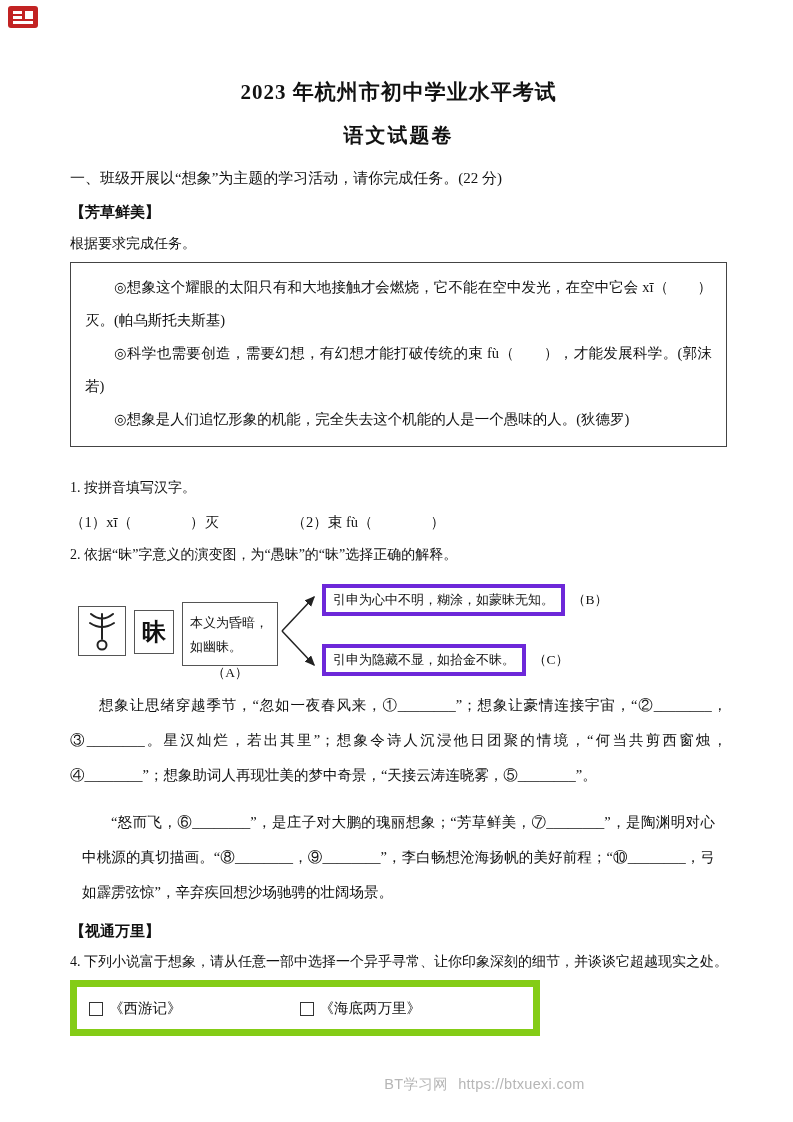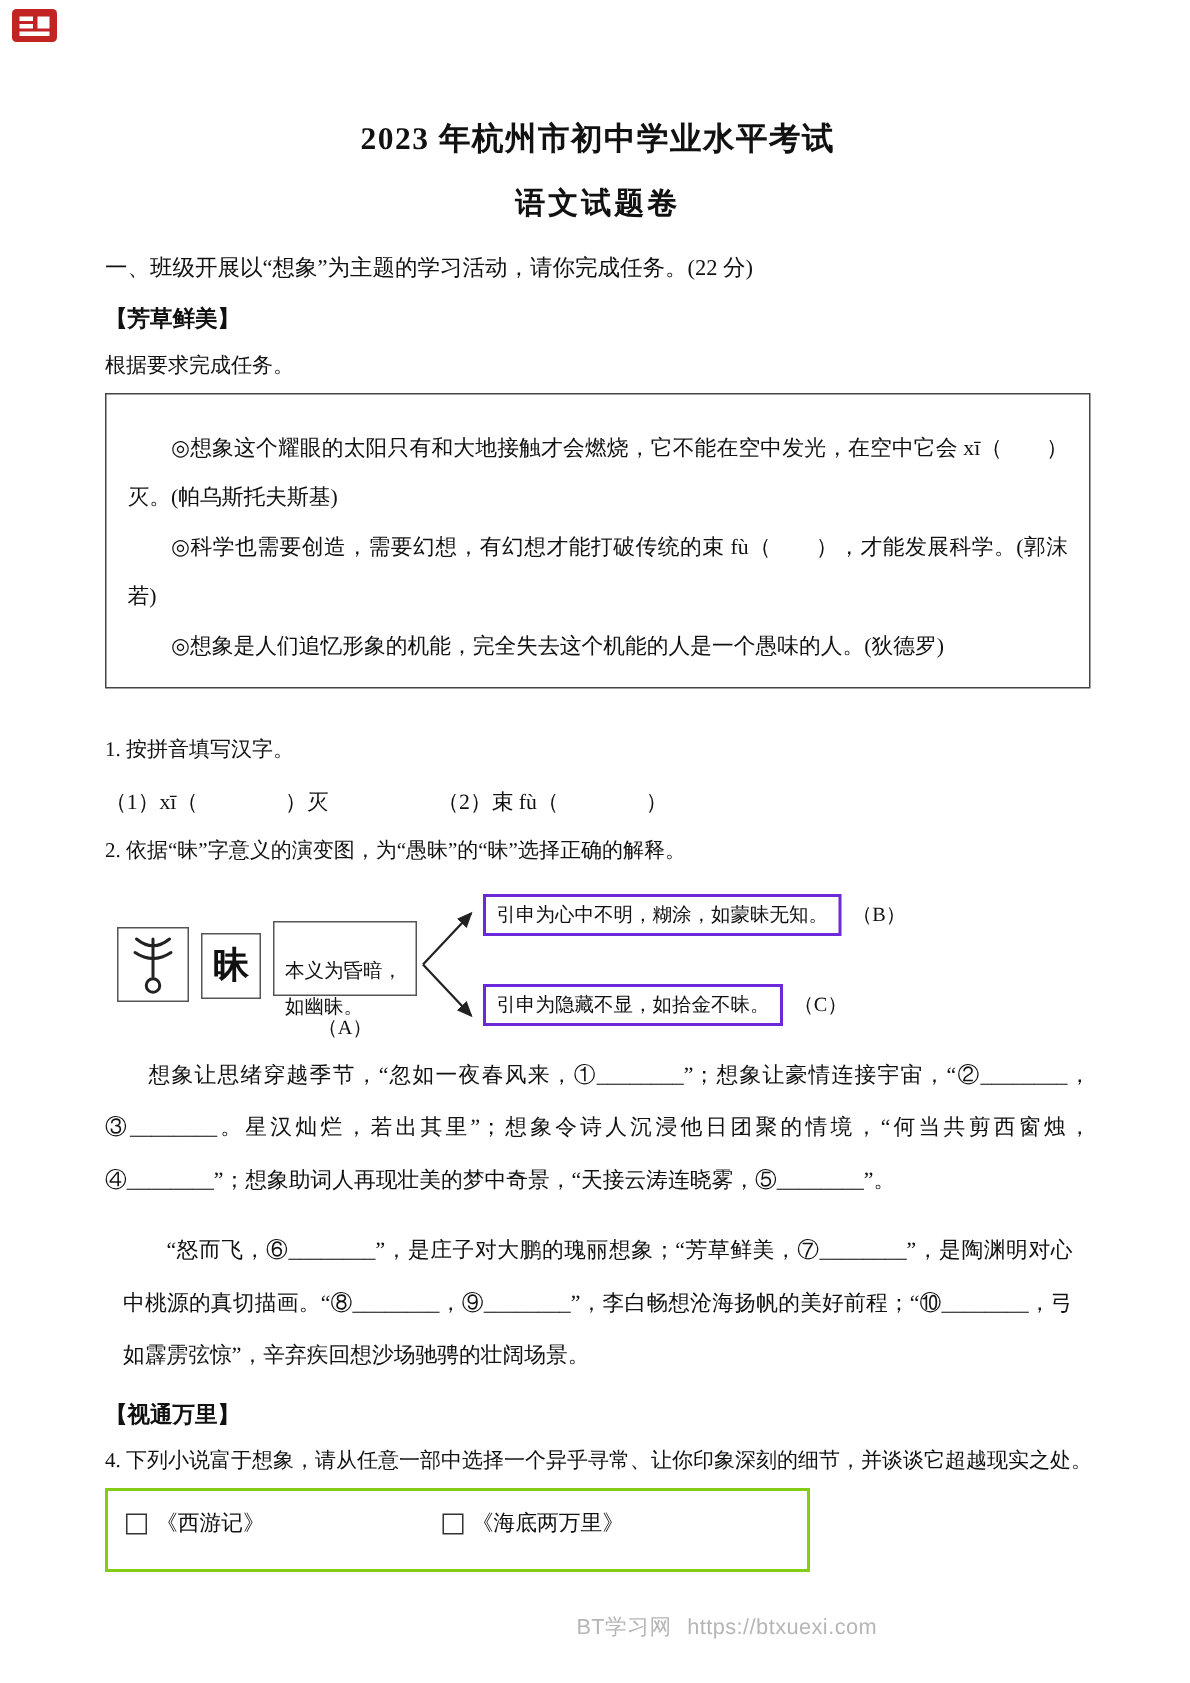--- a/index.html
+++ b/index.html
@@ -13,39 +13,39 @@
     font-family:"Liberation Serif","DejaVu Serif",serif;
     color:#111;
     overflow:hidden;
   }
   .stamp{position:absolute;top:6px;left:8px;width:30px;height:22px;}
   .title{margin:16px;padding-top:62px;text-align:center;font-size:21px;font-weight:bold;letter-spacing:1px;}
   .subtitle{margin:16px 0 0 0;text-align:center;font-size:20px;font-weight:bold;letter-spacing:2px;}
   .heading{margin:20px 0 0 0;font-size:15px;font-weight:normal;white-space:nowrap;}
   .blabel{margin:15px 0 0 0;font-size:15px;font-weight:bold;}
   .txt{margin:13px 0 0 0;font-size:14px;}
-  .quote-box{margin-top:9px;border:1px solid #444;padding:20px 14px 10px 14px;}
+  .quote-box{margin-top:9px;border:1px solid #444;padding:8px 14px 10px 14px;}
   .quote-box p{margin:0;font-size:14.5px;line-height:33px;text-indent:2em;text-align:justify;text-justify:inter-ideograph;}
   .q1blanks{margin:16px 0 0 0;font-size:14.5px;}
   .diagram{position:relative;margin-top:18px;height:98px;font-size:13px;}
   .dbox{position:absolute;border:1px solid #555;box-sizing:border-box;background:#fff;}
   .glyph-box{left:8px;top:24px;width:48px;height:50px;display:flex;align-items:center;justify-content:center;}
   .char-box{left:64px;top:28px;width:40px;height:44px;text-align:center;line-height:42px;font-size:24px;font-weight:bold;}
-  .origin-box{left:112px;top:20px;width:96px;height:50px;padding:20px 7px;line-height:1.85;}
+  .origin-box{left:112px;top:20px;width:96px;height:64px;padding:8px 7px;line-height:1.85;}
   .a-label{position:absolute;left:112px;top:82px;width:96px;text-align:center;font-size:13.5px;}
   .arrows{position:absolute;left:210px;top:0;}
   .branch-row{position:absolute;left:252px;display:flex;align-items:center;gap:7px;white-space:nowrap;}
   .row-b{top:2px;}
   .row-c{top:62px;}
-  .branch-box{border:2px solid #6d28d9;padding:3px 7px;background:#fff;}
+  .branch-box{border:4px solid #6d28d9;padding:3px 7px;background:#fff;}
   .branch-label{font-size:13.5px;}
   .para{margin:8px 0 0 0;font-size:14.5px;line-height:35px;text-indent:2em;text-align:justify;text-justify:inter-ideograph;}
   .para2{margin:12px;}
   .q4text{margin:12px 0 0 0;font-size:14px;white-space:nowrap;}
-  .option-box{margin-top:9px;width:470px;height:56px;border:2px solid #84cc16;box-sizing:border-box;
+  .option-box{margin-top:9px;width:470px;height:56px;border:7px solid #84cc16;box-sizing:border-box;
     display:flex;align-items:flex-start;gap:118px;padding:12px 12px;font-size:14.5px;}
   .opt{display:flex;align-items:center;}
   .cb{display:inline-block;width:12px;height:12px;border:1px solid #333;margin-right:6px;flex:none;}
   .footer{position:absolute;left:0;right:0;bottom:28px;text-align:center;transform:translateX(88px);
     font-family:"Liberation Sans","DejaVu Sans",sans-serif;font-size:14.5px;color:#b6b6b6;letter-spacing:.3px;}
   .footer .url{margin-left:6px;}
 </style>
 </head>
 <body>
 

